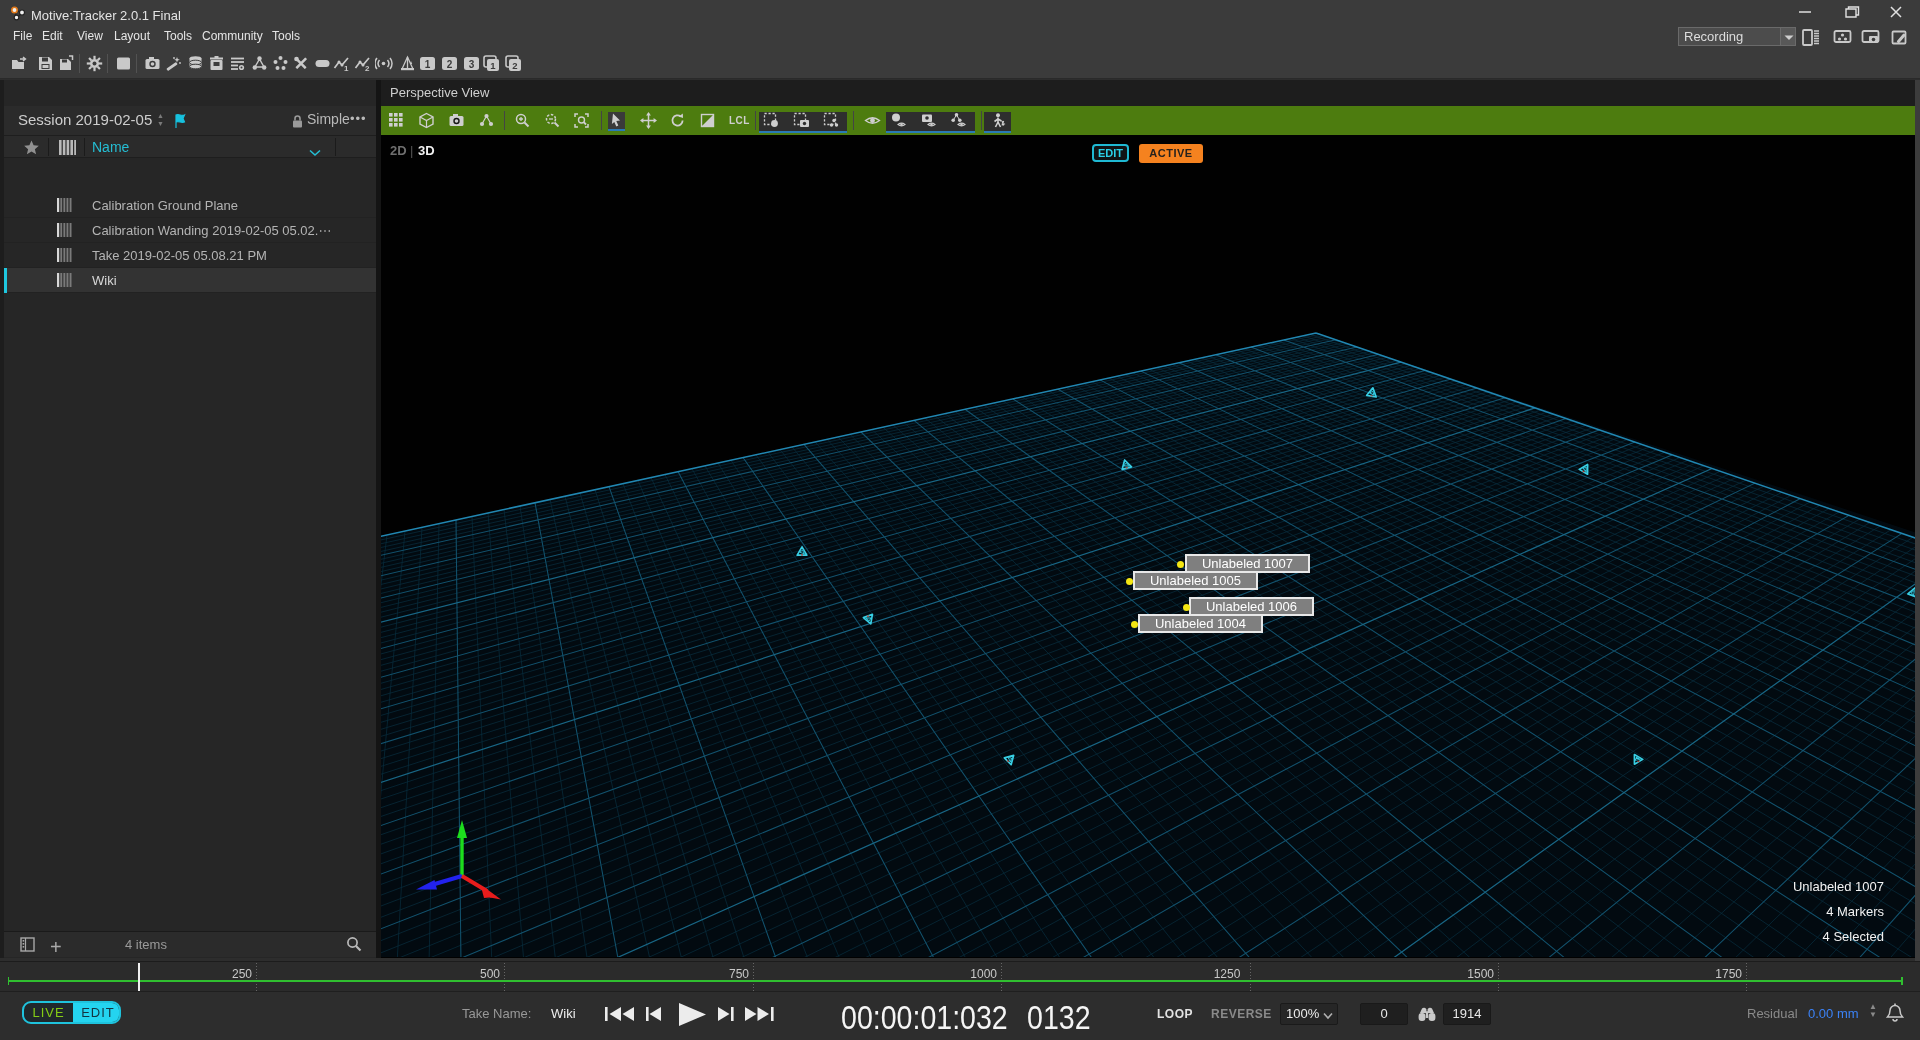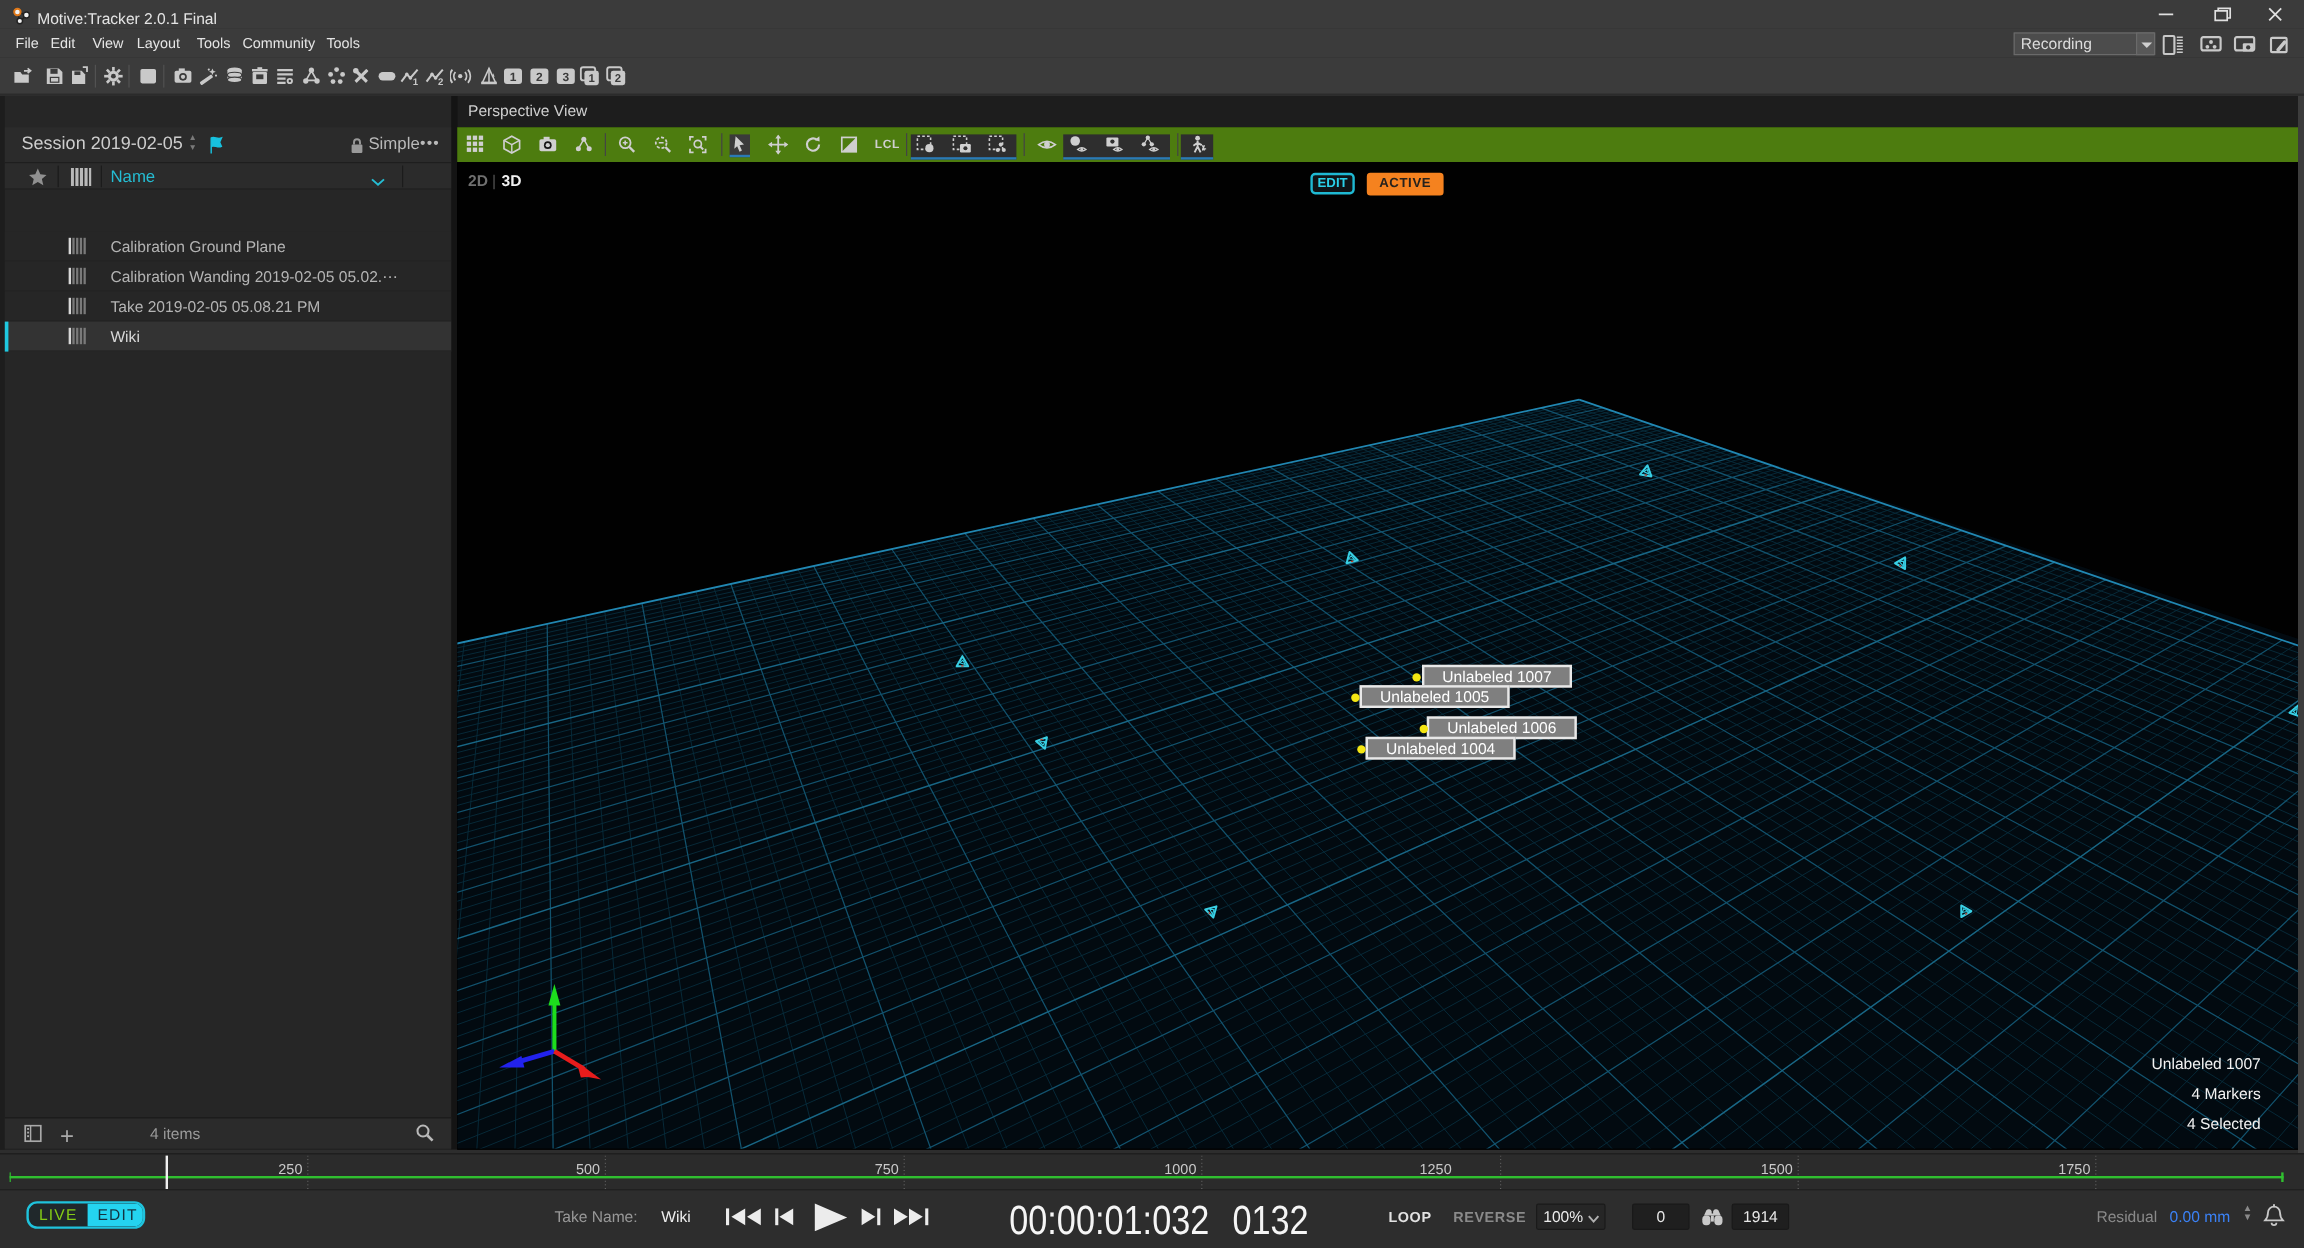--- a/index.html
+++ b/index.html
@@ -531,21 +531,21 @@
 
 <div id="ruler">
  <span class="rnum" style="left:214px;width:38px;text-align:right;display:inline-block;position:absolute">250</span>
     <div class="rtick" style="left:256px"></div>
     <span class="rnum" style="left:462px;width:38px;text-align:right;display:inline-block;position:absolute">500</span>
     <div class="rtick" style="left:504px"></div>
     <span class="rnum" style="left:711px;width:38px;text-align:right;display:inline-block;position:absolute">750</span>
     <div class="rtick" style="left:753px"></div>
     <span class="rnum" style="left:959px;width:38px;text-align:right;display:inline-block;position:absolute">1000</span>
     <div class="rtick" style="left:1001px"></div>
-    <span class="rnum" style="left:1183px;width:38px;text-align:left;display:inline-block;position:absolute">1250</span>
+    <span class="rnum" style="left:1208px;width:38px;text-align:center;display:inline-block;position:absolute">1250</span>
     <div class="rtick" style="left:1250px"></div>
     <span class="rnum" style="left:1456px;width:38px;text-align:right;display:inline-block;position:absolute">1500</span>
     <div class="rtick" style="left:1498px"></div>
     <span class="rnum" style="left:1704px;width:38px;text-align:right;display:inline-block;position:absolute">1750</span>
     <div class="rtick" style="left:1746px"></div>
  <div class="abs" style="left:8px;top:18px;width:1895px;height:2px;background:#30bf30"></div>
  <div class="abs" style="left:8px;top:15px;width:1px;height:8px;background:#30bf30"></div>
  <div class="abs" style="left:1901px;top:15px;width:2px;height:8px;background:#30bf30"></div>
  <div class="abs" style="left:138px;top:1px;width:2px;height:28px;background:#f0f0f0"></div>
 </div>

